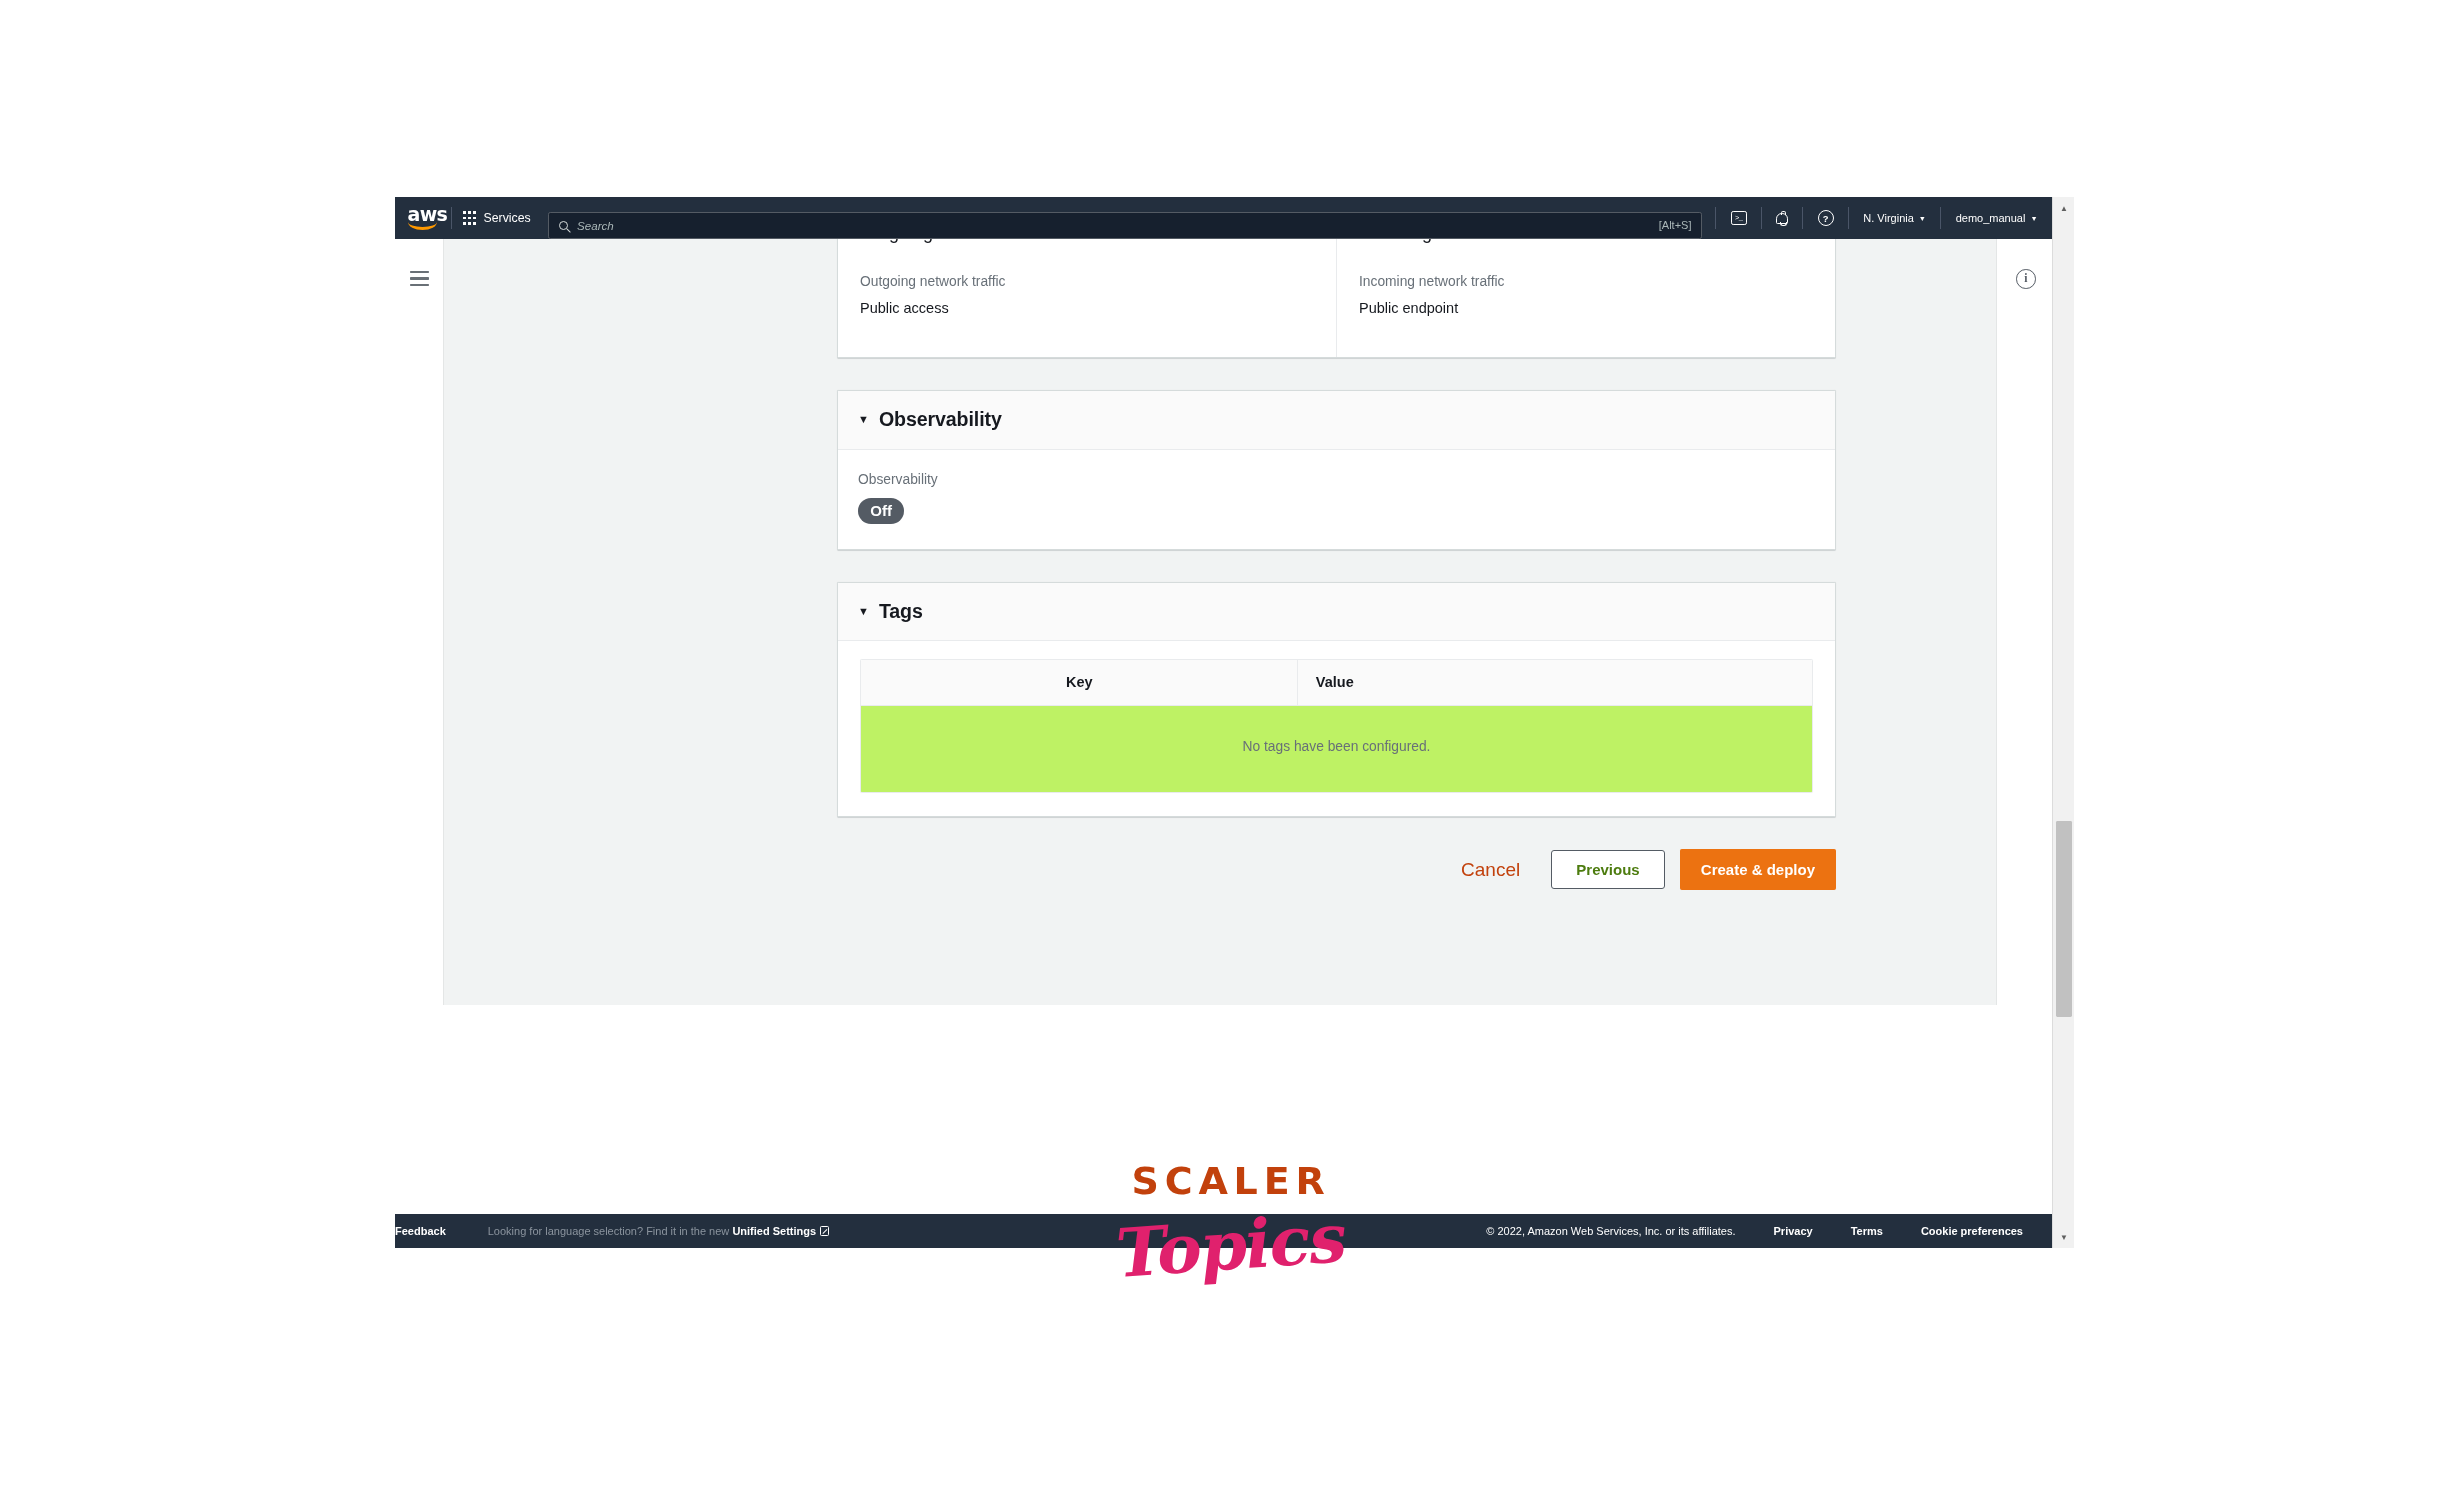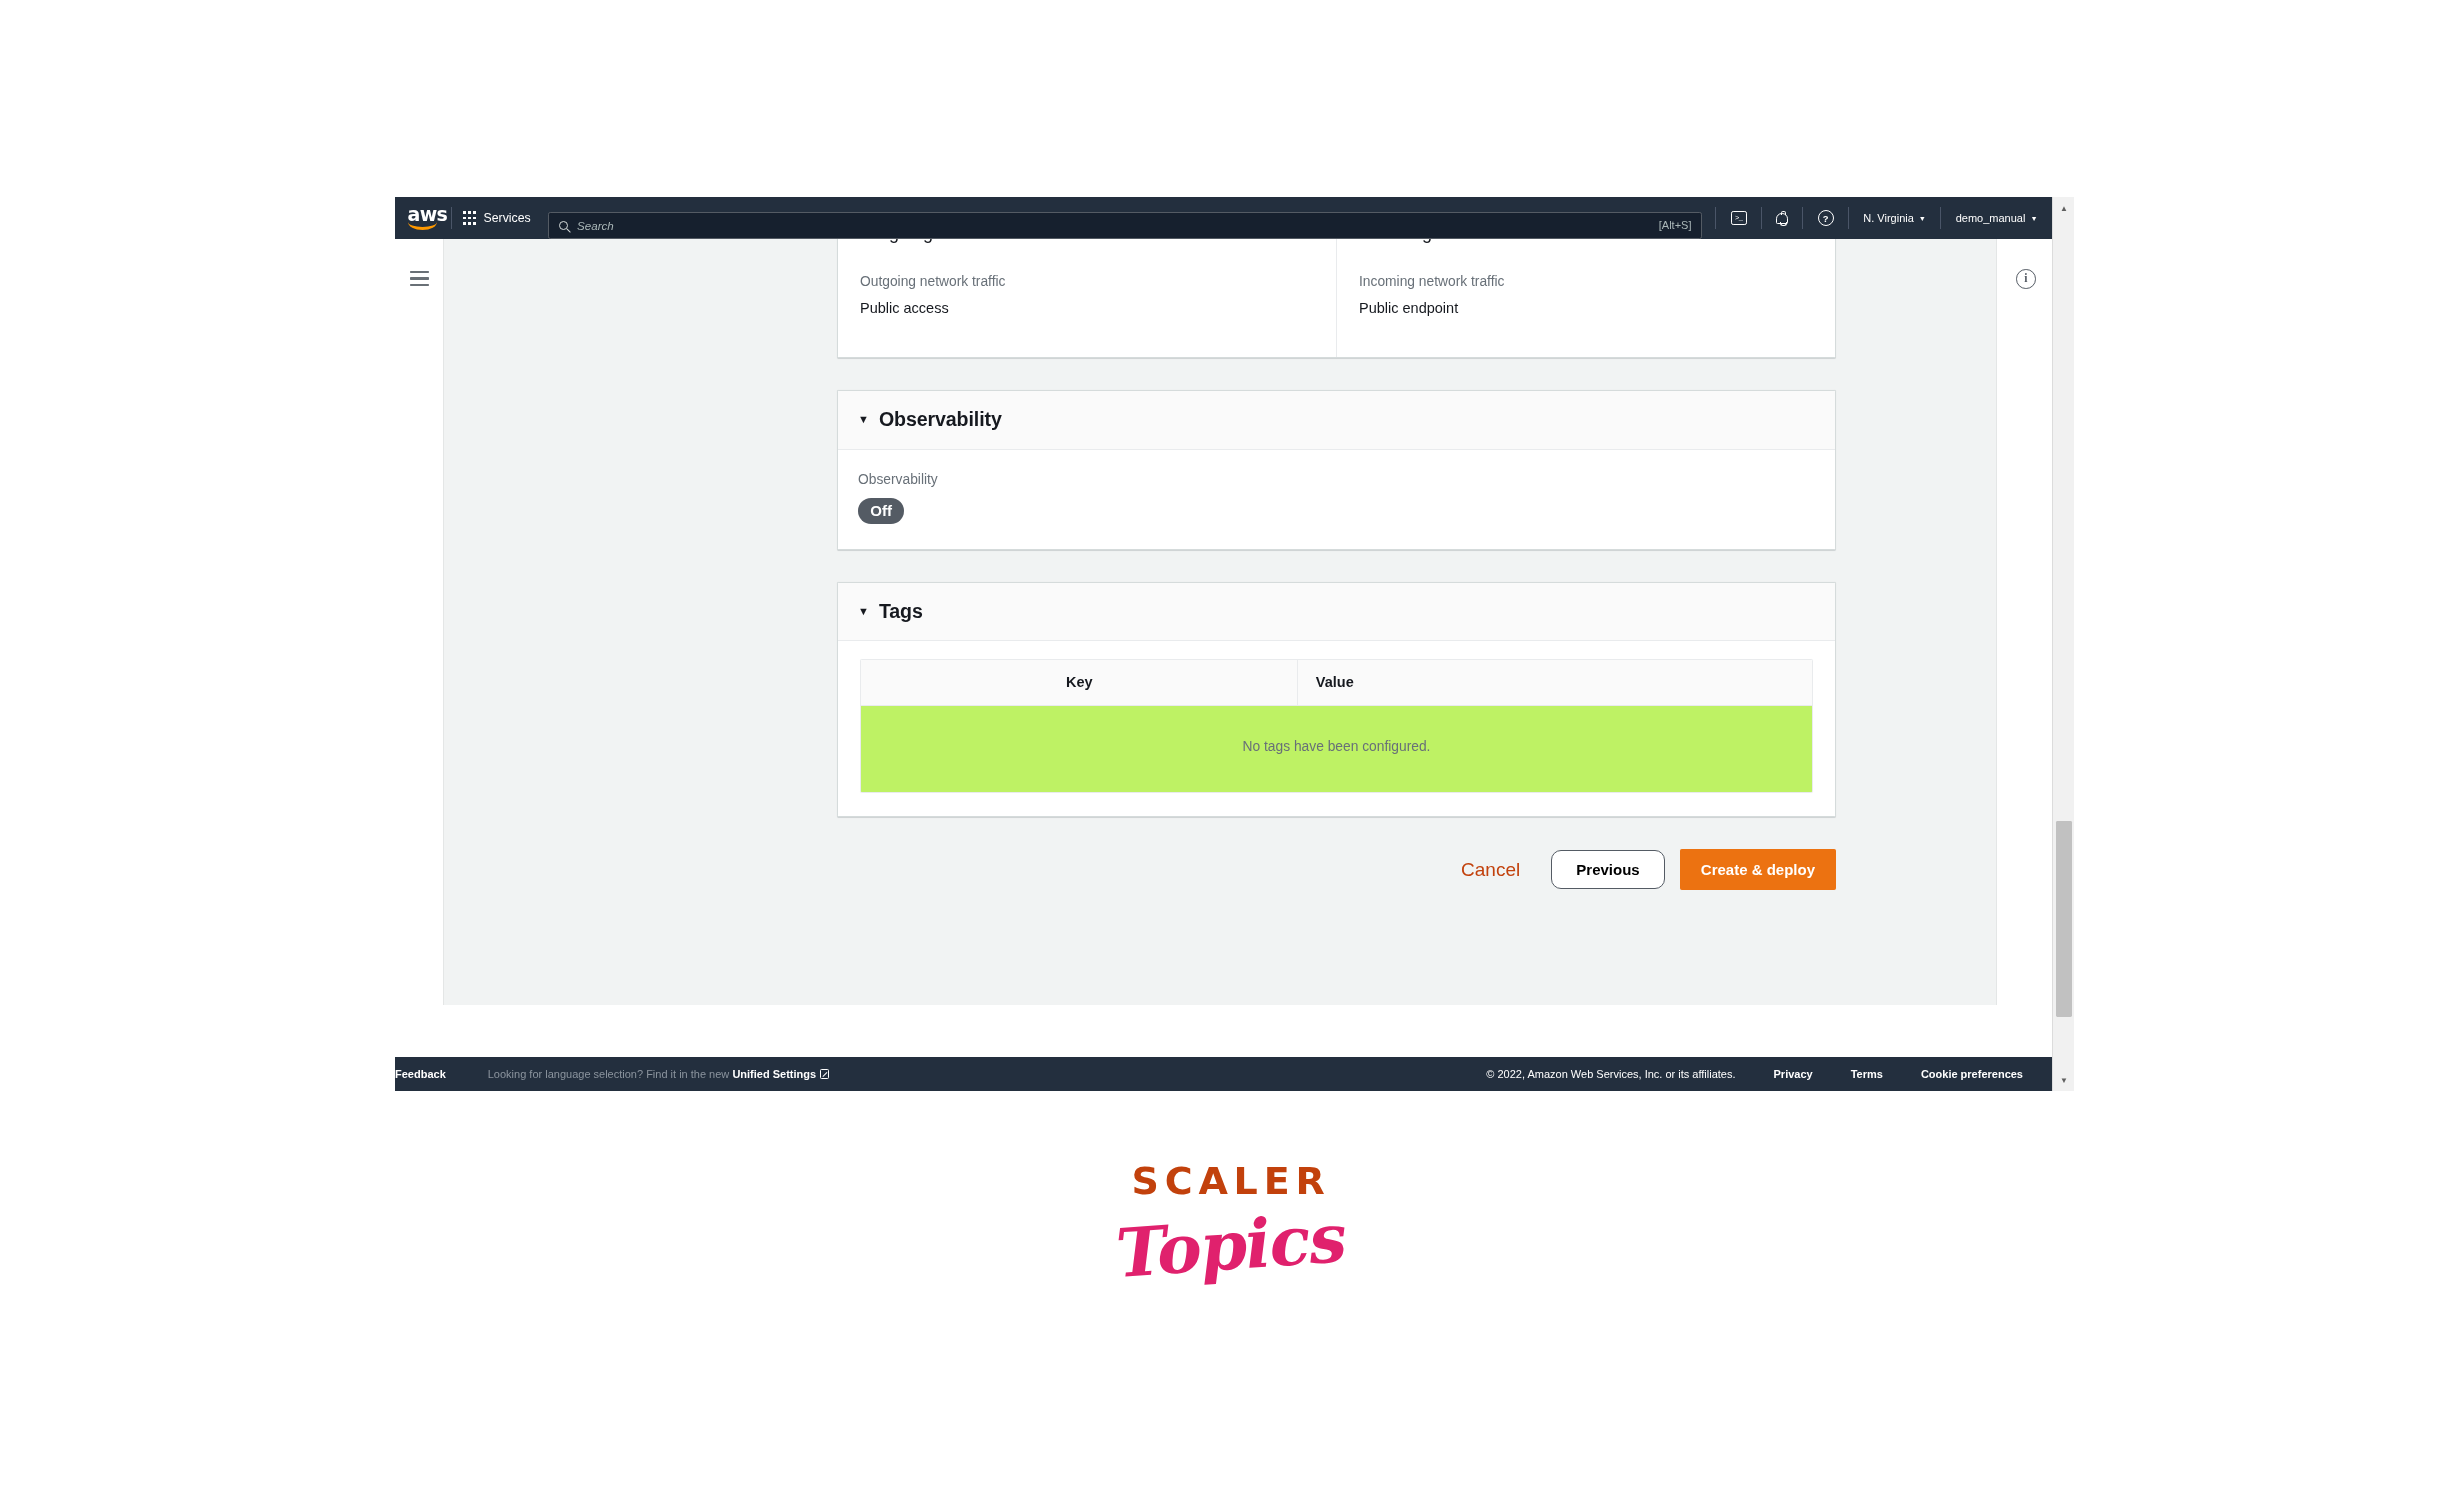--- a/index.html
+++ b/index.html
@@ -7,21 +7,21 @@
     width: 2462px; height: 1488px;
     background: #ffffff;
     font-family: "Liberation Sans", "DejaVu Sans", sans-serif;
     overflow: hidden;
   }
 
   
   #window {
     position: absolute;
     left: 395px; top: 197px;
-    width: 1679px; height: 894px;
+    width: 1679px; height: 1051px;
     background: #ffffff;
     overflow: hidden;
   }
 
   
   #topnav {
     position: absolute; left: 0; top: 0;
     width: 1657px; height: 42px;
     background: #232f3e;
     display: flex; align-items: center;
@@ -157,22 +157,22 @@
     font-size:13.8px; color:#687078; background:#bef264;
   }
 
   
   #actions { display:flex; justify-content:flex-end; align-items:center; gap:14.5px; padding-bottom: 29px; }
   .btn-link {
     font-size:19px; color:#c2410c; padding: 10px 16px; background:none; border:none;
     font-family:Liberation Sans, sans-serif; cursor:pointer;
   }
   .btn-normal {
-    font-size:15px; color:#000000; font-weight:700;
-    background:#ffffff; border:0.7px solid #545b64; border-radius:10px;
+    font-size:15px; color:#4d7c0f; font-weight:700;
+    background:#ffffff; border:0.7px solid #545b64; border-radius:3px;
     padding: 10px 24.6px; font-family:inherit; cursor:pointer;
   }
   .btn-primary {
     font-size:15px; color:#ffffff; font-weight:700;
     background:#ec7211; border:0.7px solid #ec7211; border-radius:1.4px;
     padding: 11px 20px; font-family:inherit; cursor:pointer;
   }
 
   
   #footer {

